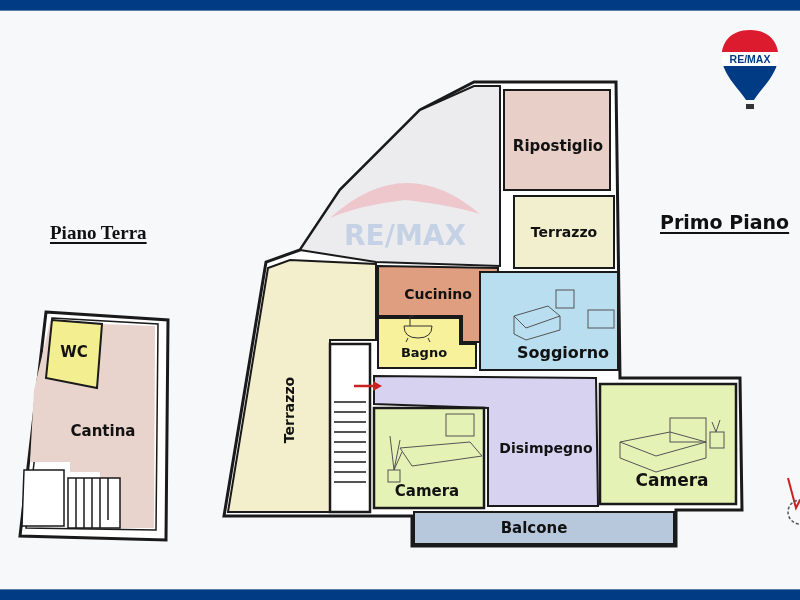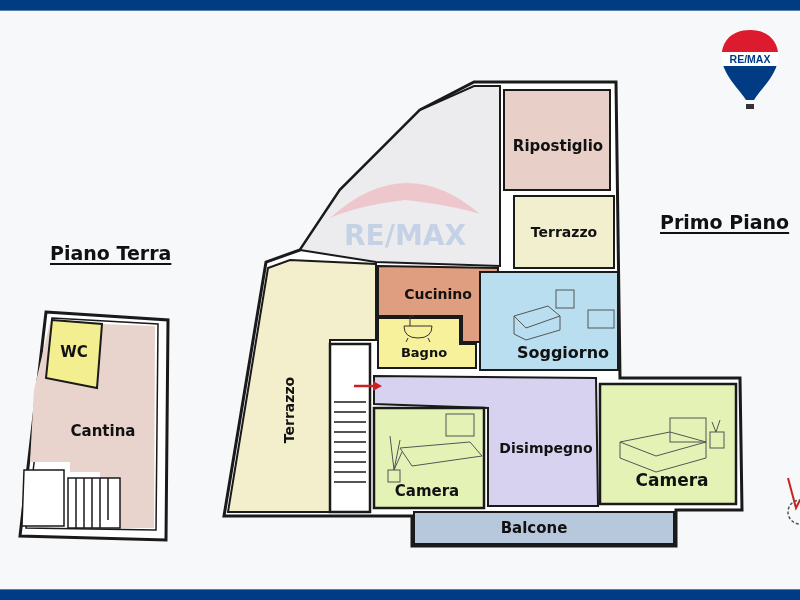--- a/index.html
+++ b/index.html
@@ -122,21 +122,21 @@
     <text class="lbl" x="672" y="486" font-size="17" text-anchor="middle">Camera</text>
     <text class="lbl" x="534" y="533" font-size="15" text-anchor="middle">Balcone</text>
   </g>
 
   <g>
     <path d="M 788,478 L 796,508 L 800,500" fill="none" stroke="#cc1f1f" stroke-width="2"></path>
     <circle cx="800" cy="512" r="12" fill="none" stroke="#555" stroke-width="1.5" stroke-dasharray="3,2"></circle>
   </g>
 </svg>
 
-<div class="floor-title" style="left:50px; top:242px;">Piano Terra</div>
+<div class="floor-title" style="left:50px; top:222px;font-family:Liberation Serif, serif;">Piano Terra</div>
 <div class="floor-title" style="left:660px; top:211px;">Primo Piano</div>
 
 <svg class="logo" viewBox="0 0 64 84">
   <defs>
     <clipPath id="bal">
         <path d="M 32,2 C 10,2 2,18 4,32 C 6,48 22,62 28,72 L 36,72 C 42,62 58,48 60,32 C 62,18 54,2 32,2 Z"></path>
       </clipPath>
   </defs>
   <g clip-path="url(#bal)">
     <rect x="0" y="0" width="64" height="24" fill="#dc1c2e"></rect>

